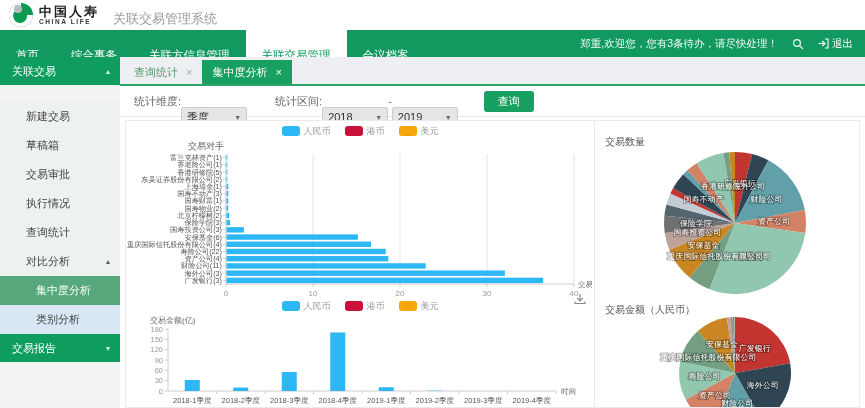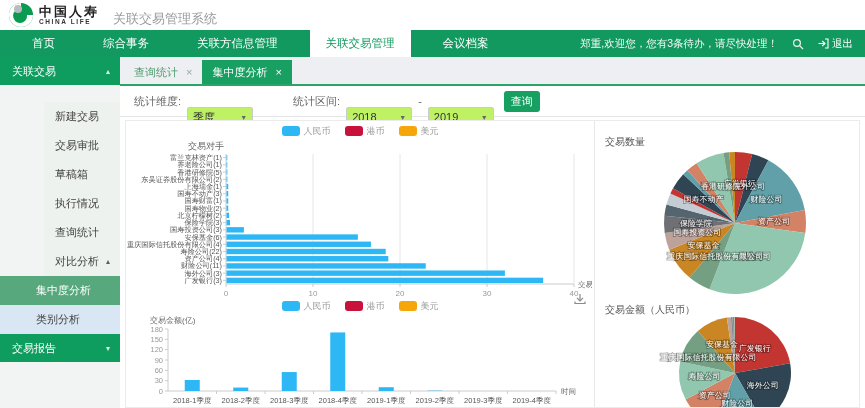--- a/index.html
+++ b/index.html
@@ -5,46 +5,46 @@
   * { margin:0; padding:0; box-sizing:border-box; }
   html,body { width:865px; height:408px; overflow:hidden; background:#fff;
     font-family:"Liberation Sans", sans-serif; }
   .brandbar { height:30px; background:#fff; display:flex; align-items:center; padding-left:8px; }
   .logo { display:flex; align-items:center; gap:5px; }
   .logo-cn { font-size:13px; font-weight:bold; color:#222; letter-spacing:2px; line-height:13px;}
   .logo-en { font-size:6.5px; color:#333; font-weight:bold; letter-spacing:1.6px; }
   .system-title { font-size:13px; color:#9a9a9a; margin-left:14px; margin-top:8px; }
   .topnav { height:27px; background:#12995f; display:flex; align-items:stretch; color:#fff; }
   .nav-items { display:flex; }
-  .nav-item { font-size:11.5px; padding:0 16px; line-height:27px; cursor:pointer;margin-left:16px; }
+  .nav-item { font-size:11.5px; padding:12px 16px; line-height:27px; cursor:pointer; }
   .nav-item.active { background:#fff; color:#12995f; }
   .nav-right { margin-left:auto; display:flex; align-items:center; gap:14px; padding-right:12px; }
   .welcome { font-size:10.5px; color:#f2faf6; }
   .logout { font-size:10.5px; display:flex; align-items:center; gap:3px; cursor:pointer; }
   .shell { display:flex; height:351px; }
   .sidebar { width:120px; background:#f2f4f3; flex:none; display:flex; flex-direction:column; }
   .side-item { font-size:11px; cursor:pointer; display:flex; align-items:center; }
   .side-group { background:#0e9c5f; color:#fff; height:28px; padding-left:12px; margin-bottom:17px;}
-  .side-plain { color:#444; height:29px; padding-left:11px; background:#eef2ef;margin-left:44px; }
+  .side-plain { color:#444; height:29px; padding-left:26px; background:#eef2ef; }
   .side-sub { color:#444; height:29px; padding-left:36px; background:#eef2ef; }
   .side-sub.selected { background:#57a87d; color:#fff; }
   .side-sub.alt { background:#d9e6f3; }
   .caret { margin-left:auto; margin-right:10px; font-size:8px; opacity:.85; }
   .side-fill { flex:1; background:#f2f4f3; }
   .main { flex:1; display:flex; flex-direction:column; background:#fff; min-width:0; }
   .tabstrip { height:29px; background:#edeff2; border-bottom:2px solid #2ba468; display:flex; align-items:flex-end; padding-left:4px; }
   .tab { height:24px; line-height:24px; font-size:11px; color:#4f9b70; padding:0 10px; display:flex; align-items:center; gap:8px; cursor:pointer; }
   .tab .x { color:#9aa7a0; font-size:11px; }
   .tab.active { background:#17a061; color:#fff; }
   .tab.active .x { color:#fff; }
-  .filterbar { height:31px; border-bottom:1px solid #e4e6e5; display:flex; align-items:center; gap:6px; padding-left:14px; font-size:11px; color:#666; }
+  .filterbar { height:31px; border-bottom:1px solid #e4e6e5; display:flex; align-items:center; padding-left:14px; font-size:11px; color:#666; }
   .flabel { color:#666; }
-  .select { border:1px solid #ccc; background:#bef264; height:20px; min-width:66px; display:inline-flex; align-items:center; justify-content:space-between; padding:0 5px; font-size:11px; color:#333; cursor:pointer; border-radius:2px;margin-top:32px;}
+  .select { border:1px solid #ccc; background:#e5e5e5; height:20px; min-width:66px; display:inline-flex; align-items:center; justify-content:space-between; padding:0 5px; font-size:11px; color:#333; cursor:pointer; border-radius:2px;margin-top:32px;}
   .select .dd { font-size:7px; color:#666; margin-left:8px; }
-  .btn { background:#17a061; color:#fff; border:none; border-radius:3px; font-size:11px; height:21px; padding:0 7px; margin-left:4px; cursor:pointer; font-family:inherit;}
+  .btn { background:#17a061; color:#fff; border:none; border-radius:3px; font-size:11px; height:21px; padding:0 14px; margin-left:26px; cursor:pointer; font-family:inherit;}
   .gap { width:28px; }
   .content { position:relative; flex:1; margin:3px 5px 0 5px; border:1px solid #ebebeb; display:flex; overflow:hidden; background:#fff;}
   .charts-left { width:468px; flex:none; padding-top:2px; }
   .vdivider { width:1px; background:#e8e8e8; }
   .charts-right { flex:1; min-width:0; }
   .legend { display:flex; justify-content:center; align-items:center; gap:14px; height:14px; margin-top:1px;}
   .legend-item { display:flex; align-items:center; gap:4px; cursor:pointer;}
   .legend-swatch { width:18px; height:10px; border-radius:3px; }
   .legend-label { font-size:9px; color:#9a9a9a; }
   .hchart-title { font-size:9px; color:#666; margin:2px 0 0 62px; height:12px;}
@@ -100,24 +100,24 @@
   <div class="shell">
     <aside class="sidebar" id="sidebar">
         <div class="side-item side-group">
           <span>关联交易</span>
           <span class="caret">▴</span>
         </div>
         <div class="side-item side-plain">
           <span>新建交易</span>
         </div>
         <div class="side-item side-plain">
+          <span>草稿箱</span>
+        </div>
+        <div class="side-item side-plain">
           <span>交易审批</span>
-        </div>
-        <div class="side-item side-plain">
-          <span>草稿箱</span>
         </div>
         <div class="side-item side-plain">
           <span>执行情况</span>
         </div>
         <div class="side-item side-plain">
           <span>查询统计</span>
         </div>
         <div class="side-item side-plain">
           <span>对比分析</span>
           <span class="caret">▴</span>

